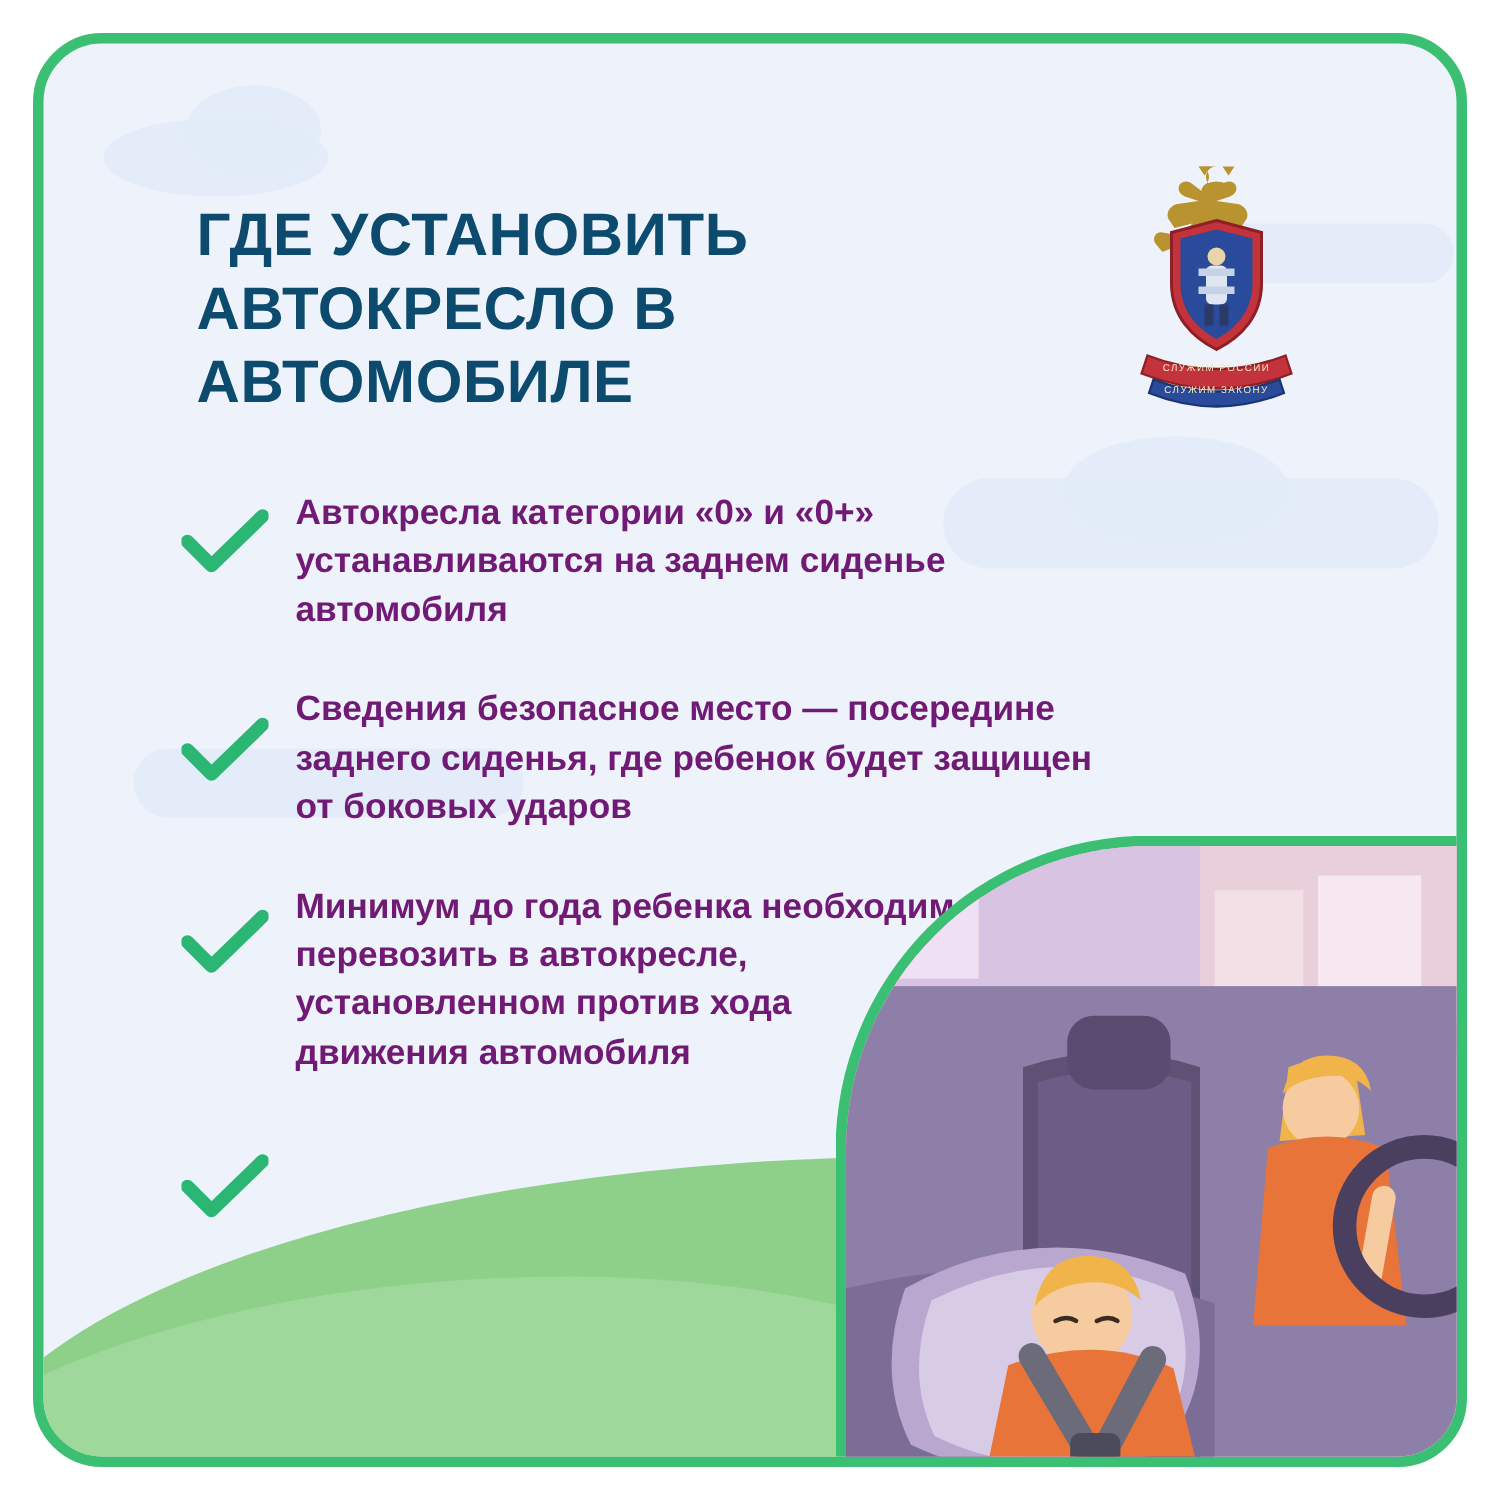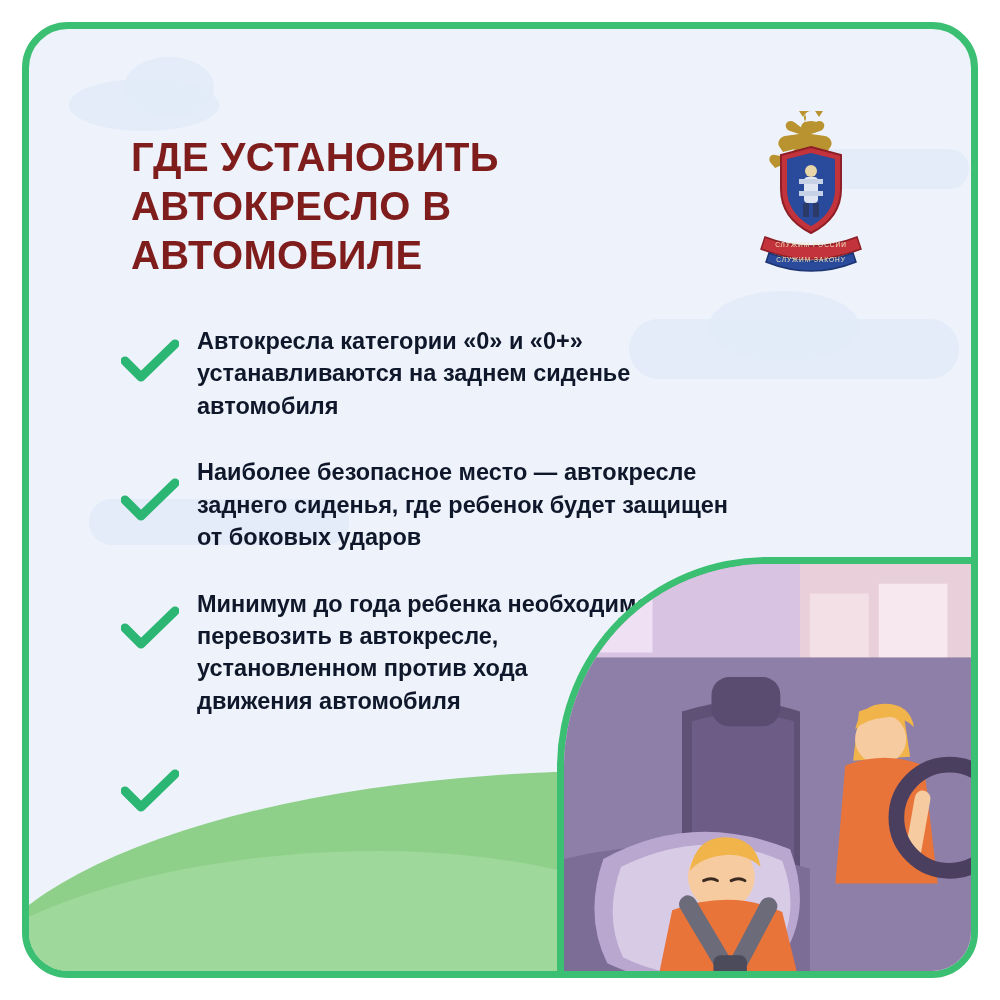--- a/index.html
+++ b/index.html
@@ -51,21 +51,21 @@
     width: 900px; height: 300px;
     background: #9ed89a;
     border-radius: 60% 50% 0 0 / 80% 70% 0 0;
   }
 
   
   .title {
     position: absolute;
     left: 102px; top: 104px;
     width: 560px;
-    color: #7f1d1d;
+    color: #0c4a6e;
     font-size: 40px;
     font-weight: bold;
     line-height: 1.22;
     letter-spacing: .4px;
     text-transform: uppercase;
   }
 
   
   .emblem {
     position: absolute;
@@ -85,21 +85,21 @@
     align-items: flex-start;
     margin-bottom: 34px;
   }
   .check {
     flex: 0 0 76px;
     width: 76px;
     padding-top: 6px;
   }
   .check svg { display: block; }
   .item-text {
-    color: #0f172a;
+    color: #701a75;
     font-size: 23.5px;
     font-weight: bold;
     line-height: 1.38;
     white-space: pre-line;
   }
   .item.i1 .check { padding-top: 14px; }
   .item.i2 .check { padding-top: 22px; }
   .item.i3 .check { padding-top: 18px; }
   .item.i4 .check { padding-top: 18px; }
 
@@ -180,21 +180,21 @@
 устанавливаются на заднем сиденье
 автомобиля</div>
       </div>
 
       <div class="item i2">
         <div class="check">
           <svg width="58" height="44" viewBox="0 0 58 44">
               <path d="M4 22 L20 38 L54 5" fill="none" stroke="#2bb673" stroke-width="9" stroke-linecap="round" stroke-linejoin="round"></path>
             </svg>
         </div>
-        <div class="item-text">Наиболее безопасное место — автокресле
+        <div class="item-text">Сведения безопасное место — посередине
 заднего сиденья, где ребенок будет защищен
 от боковых ударов</div>
       </div>
 
       <div class="item i3">
         <div class="check">
           <svg width="58" height="44" viewBox="0 0 58 44">
               <path d="M4 22 L20 38 L54 5" fill="none" stroke="#2bb673" stroke-width="9" stroke-linecap="round" stroke-linejoin="round"></path>
             </svg>
         </div>

